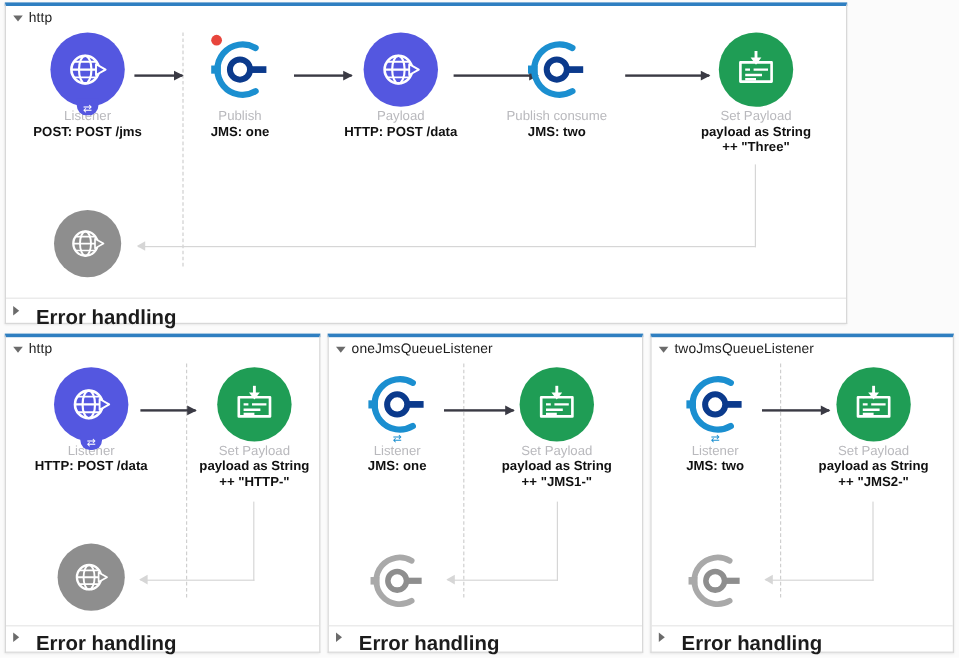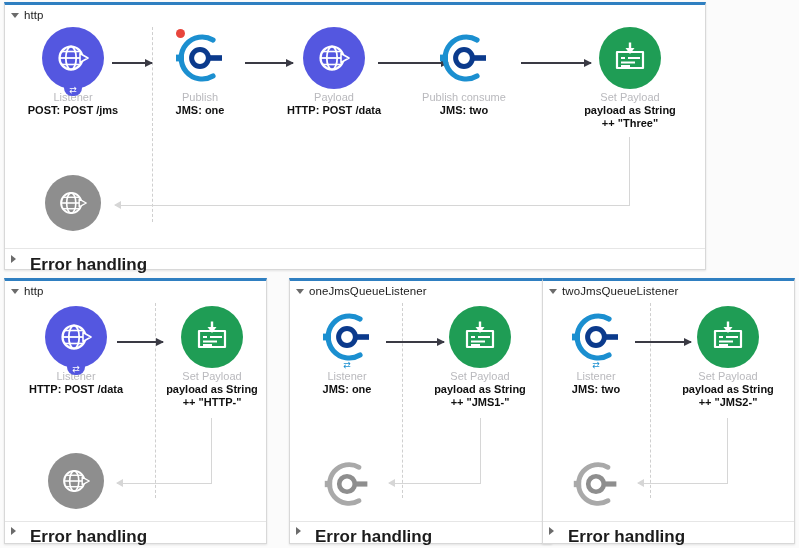--- a/index.html
+++ b/index.html
@@ -287,21 +287,21 @@
       </div>
     </div>
 
     <div class="err-top-border" style="top:240px;"></div>
     <div class="err" style="top:246px;">
       <span class="tri-right"></span>
       <span>Error handling</span>
     </div>
   </div>
 
-  <div class="flow" style="left:273px;top:278px;width:263px;height:266px;margin-left:16px;">
+  <div class="flow" style="left:273px;top:278px;width:263px;height:266px;">
 
     <div class="flow-header">
       <span class="tri"></span>
       <span>oneJmsQueueListener</span>
     </div>
 
     <div class="vdash" style="left:112px;top:22px;height:195px;"></div>
 
     <div class="arrow" style="left:96px;top:60px;width:58px;"></div>
 

